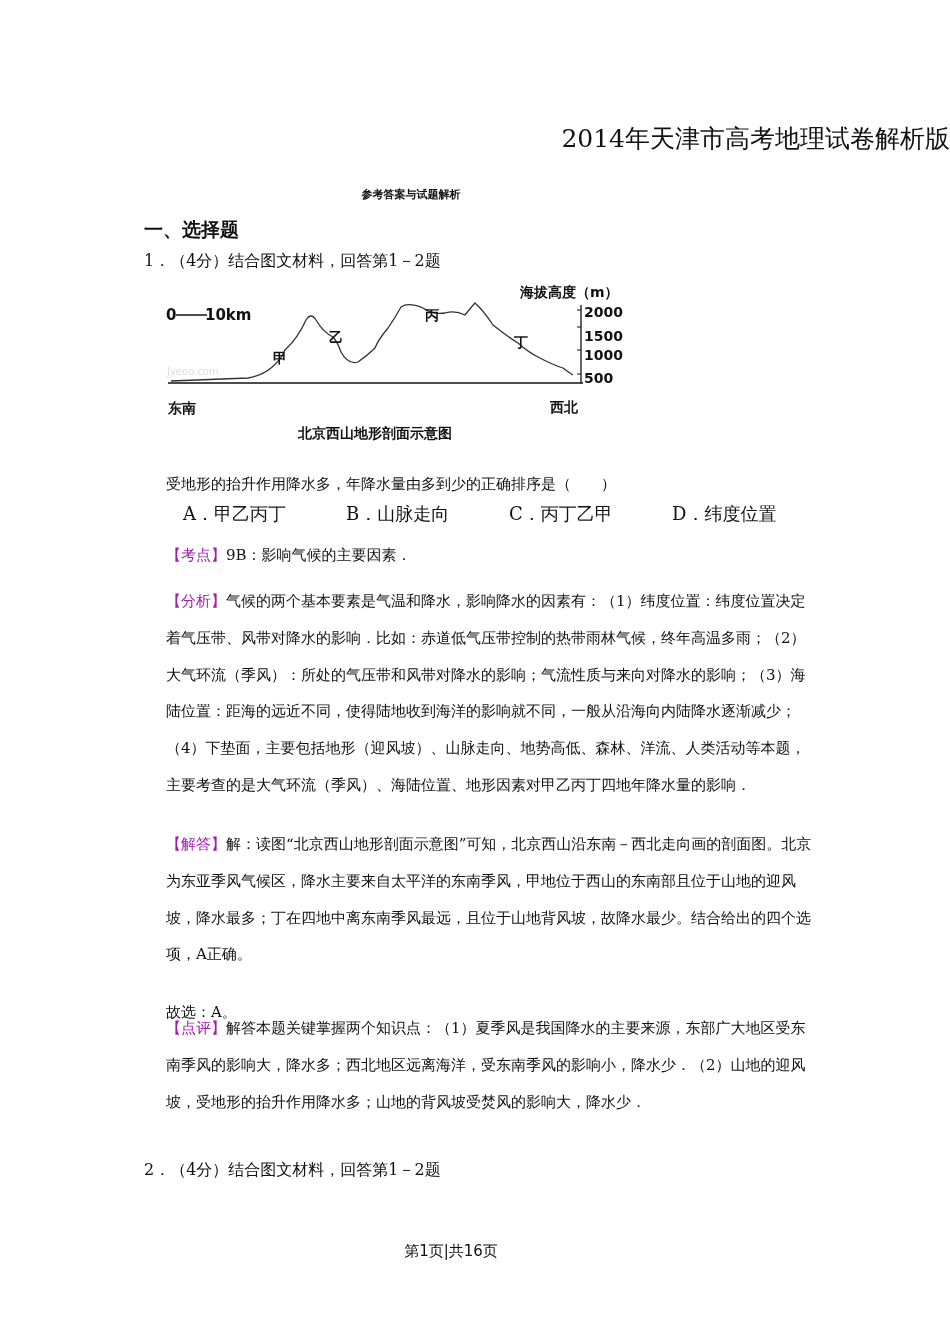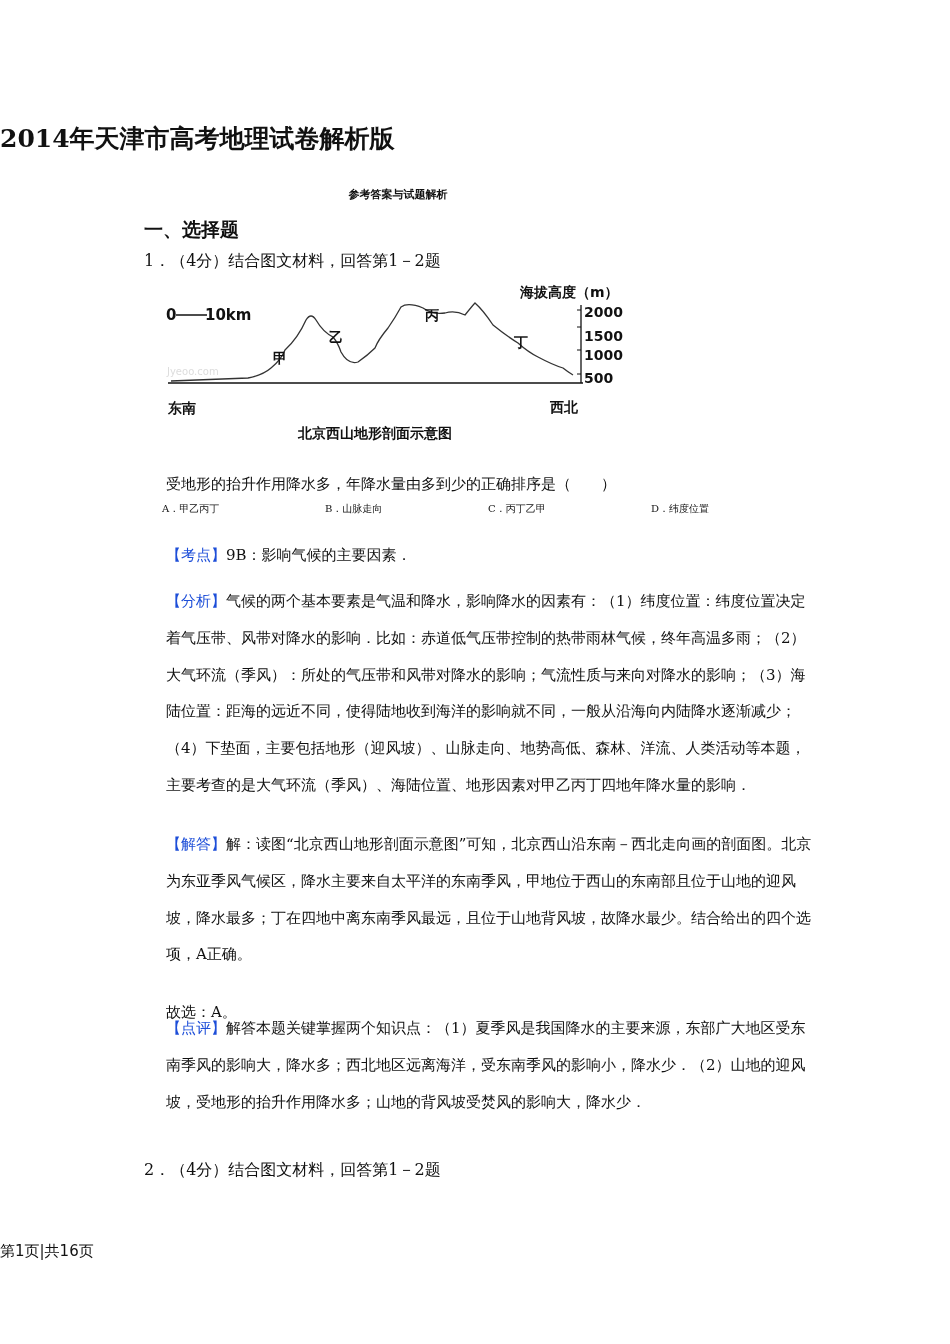--- a/index.html
+++ b/index.html
@@ -1,33 +1,33 @@
 <!DOCTYPE html>
 <html><head>
 <meta charset="utf-8">
 <style>
   html, body { margin: 0; padding: 0; background: #ffffff; }
   body { width: 950px; height: 1344px; position: relative; overflow: hidden;
          font-family: "DejaVu Serif", "Liberation Serif", serif; color: #111; }
-  .page-title { position: absolute; top: 122px; left: 0; width: 950px; text-align: left;
-                font-size: 25px; font-weight: bold; letter-spacing: 0px; }
-  .subtitle { position: absolute; top: 187px; left: 0; width: 796px; text-align: center;
+  .page-title { position: absolute; top: 122px; left: 0; width: 950px; text-align: right;
+                font-size: 25px; font-weight: normal; letter-spacing: 0px; }
+  .subtitle { position: absolute; top: 187px; left: 13px; width: 796px; text-align: center;
               font-size: 11px; font-weight: bold; }
   .section { position: absolute; top: 217px; left: 144px; font-size: 19px; font-weight: bold; }
   .qhead { position: absolute; left: 144px; font-size: 16px; }
   .figure { position: absolute; top: 280px; left: 163px; width: 470px; height: 165px; }
   .para { position: absolute; left: 166px; width: 654px; font-size: 15px; line-height: 36.8px; }
   .stem { top: 466px; }
-  .options { position: absolute; top: 502px; left: 162px; width: 654px; font-size: 10px; display: flex; }
+  .options { position: absolute; top: 502px; left: 183px; width: 654px; font-size: 18px; display: flex; }
   .opt { width: 163px; }
-  .label { color: #1d4ed8; }
+  .label { color: #a21caf; }
   .kd { top: 537px; }
   .fx { top: 583px; }
   .jd { top: 826px; }
-  .footer { position: absolute; top: 1242px; left: 0; width: 902px; 
+  .footer { position: absolute; top: 1242px; left: 0; width: 902px; text-align: center;
             font-family: "DejaVu Sans", "Liberation Sans", sans-serif; font-size: 15px; }
 </style>
 </head>
 <body>
 
 <div class="page-title">2014年天津市高考地理试卷解析版</div>
 <div class="subtitle">参考答案与试题解析</div>
 <div class="section">一、选择题</div>
 
 <div class="qhead" style="top:251px">1．（4分）结合图文材料，回答第1－2题</div>

